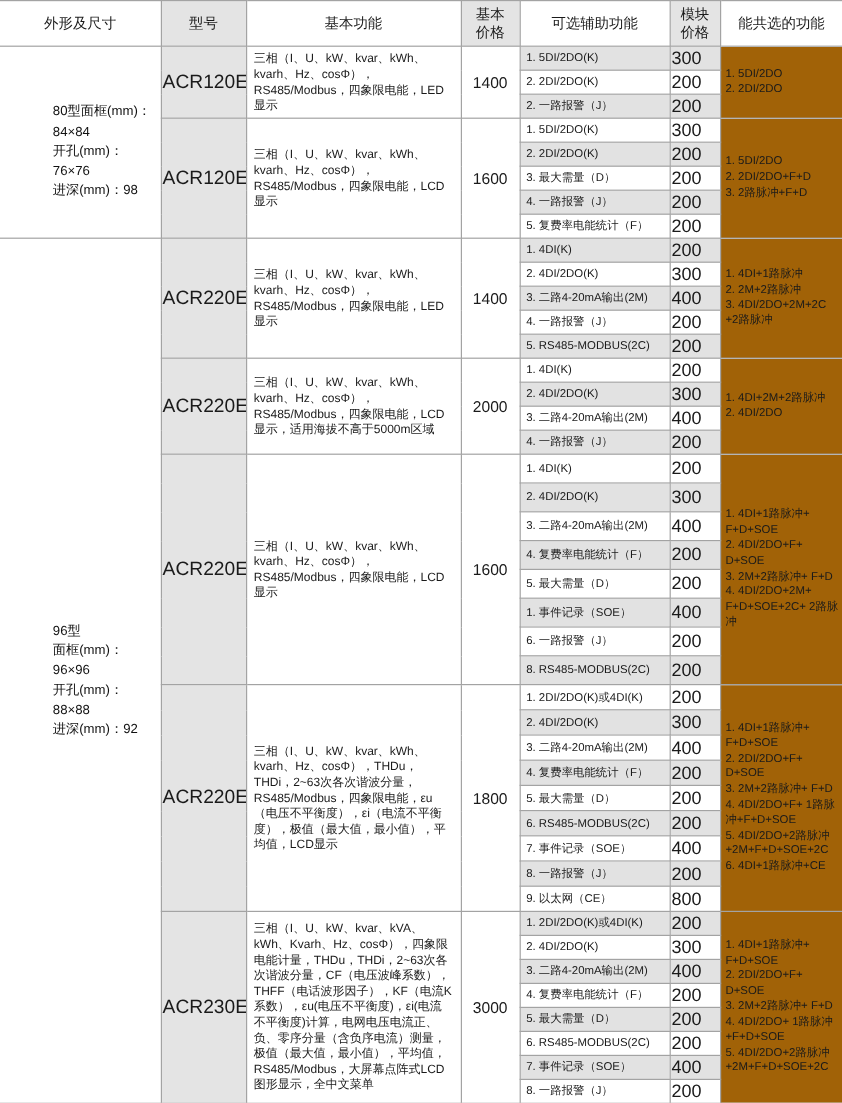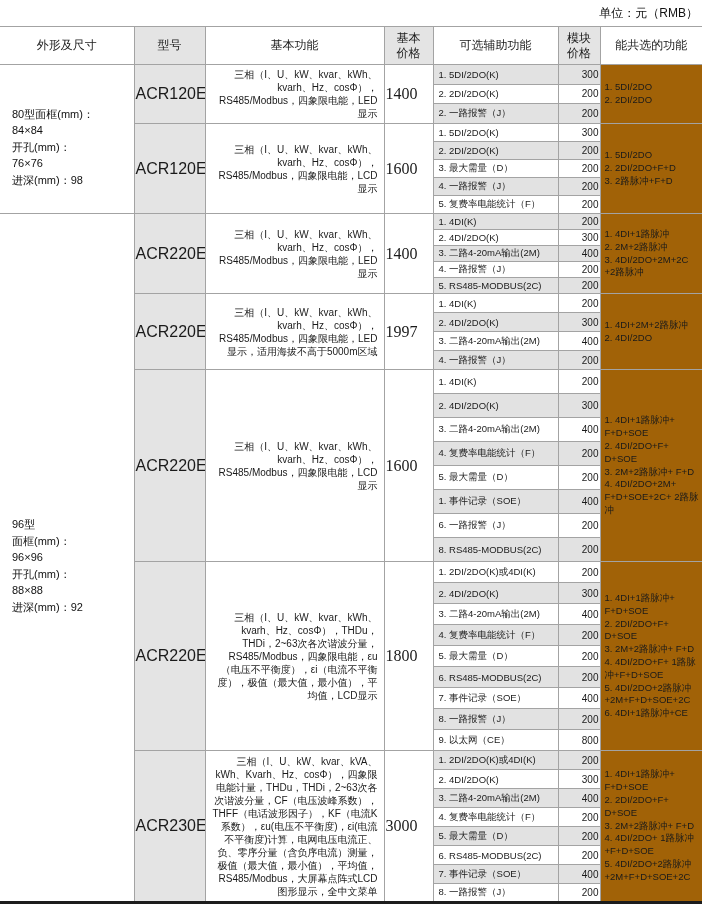--- a/index.html
+++ b/index.html
@@ -21,41 +21,40 @@
     overflow:hidden;vertical-align:middle;
   }
   table.price th:first-child, table.price td:first-child{border-left:none;}
   table.price th:last-child, table.price td:last-child{border-right:none;}
   th{
     font-size:12px;font-weight:normal;text-align:center;height:38px;
     white-space:pre-line;line-height:1.25;background:#fff;
   }
   th.gray, td.model{background:#e4e4e4;}
   td.size-cell{background:#fff;vertical-align:middle;padding:0;}
-  .size-inner{display:flex;flex-direction:column;align-items:flex-start;padding-left:12px;}
+  .size-inner{display:flex;flex-direction:column;align-items:flex-start;padding-left:44px;}
   .size-inner.centered{justify-content:center;}
   td.model{font-size:16px;text-align:center;}
-  td.basic{font-size:10px;line-height:1.3;padding:3px 6px;text-align:right;background:#fff;}
-  td.bprice{font-size:16px;background:#fff;font-family:Liberation Serif, serif;}
+  td.basic{font-size:10px;line-height:1.3;padding:3px 6px;text-align:left;background:#fff;}
+  td.bprice{font-size:13px;text-align:center;background:#fff;}
   td.aux{font-size:9.5px;padding:0 0 0 5px;text-align:left;white-space:nowrap;}
-  td.mprice{font-size:10px;text-align:right;}
+  td.mprice{font-size:15px;text-align:left;}
   td.shared{font-size:9.5px;line-height:1.35;padding:2px 1px 2px 4px;white-space:pre-line;background:#a16207;vertical-align:middle;}
   tr.zebra td.aux, tr.zebra td.mprice{background:#e2e2e2;}
   tr.plain td.aux, tr.plain td.mprice{background:#ffffff;}
 
   
   .meter{position:relative;margin:6px 0 4px 10px;}
   .meter .flange{position:absolute;left:-9px;top:10px;bottom:10px;width:12px;background:#3a3a3a;border-radius:2px;}
   .dims{font-size:11px;line-height:1.5;white-space:pre-line;margin-top:6px;color:#111;}
 </style>
 </head>
 <body>
 
 <div class="page">
-  <div class="unit-note">单位：元（RMB）</div>
   <table class="price">
     <colgroup>
       <col style="width:134px">
         <col style="width:71px">
         <col style="width:179px">
       <col style="width:49px">
         <col style="width:125px">
         <col style="width:42px">
         <col style="width:102px">
     </colgroup>
@@ -162,22 +161,22 @@
         <tr class="plain" style="height: 16px;">
           <td class="aux">4. 一路报警（J）</td>
           <td class="mprice">200</td>
         </tr>
         <tr class="zebra" style="height: 16px;">
           <td class="aux">5. RS485-MODBUS(2C)</td>
           <td class="mprice">200</td>
         </tr>
         <tr class="plain" style="height: 19px;">
           <td class="model" rowspan="4">ACR220EG</td>
-          <td class="basic" rowspan="4">三相（I、U、kW、kvar、kWh、kvarh、Hz、cosΦ），RS485/Modbus，四象限电能，LED显示，适用海拔不高于5000m区域</td>
-          <td class="bprice" rowspan="4">1997</td>
+          <td class="basic" rowspan="4">三相（I、U、kW、kvar、kWh、kvarh、Hz、cosΦ），RS485/Modbus，四象限电能，LCD显示，适用海拔不高于5000m区域</td>
+          <td class="bprice" rowspan="4">2000</td>
           <td class="aux">1. 4DI(K)</td>
           <td class="mprice">200</td>
           <td class="shared" rowspan="4">1. 4DI+2M+2路脉冲
 2. 4DI/2DO</td>
         </tr>
         <tr class="zebra" style="height: 19px;">
           <td class="aux">2. 4DI/2DO(K)</td>
           <td class="mprice">300</td>
         </tr>
         <tr class="plain" style="height: 19px;">

